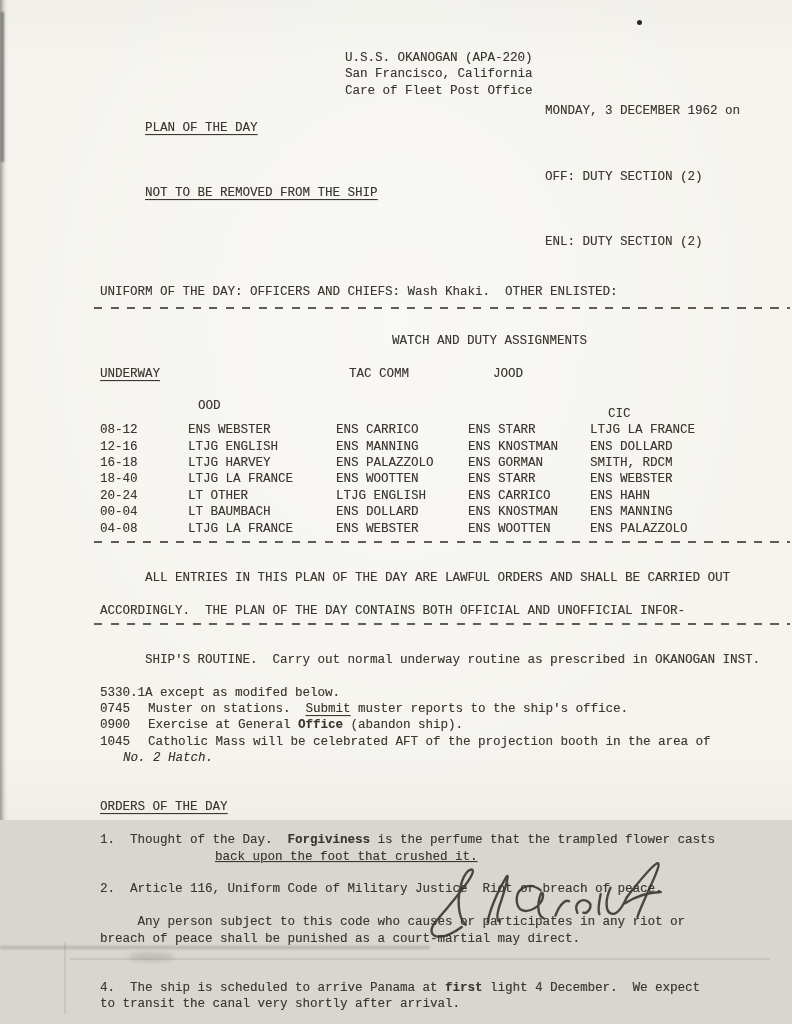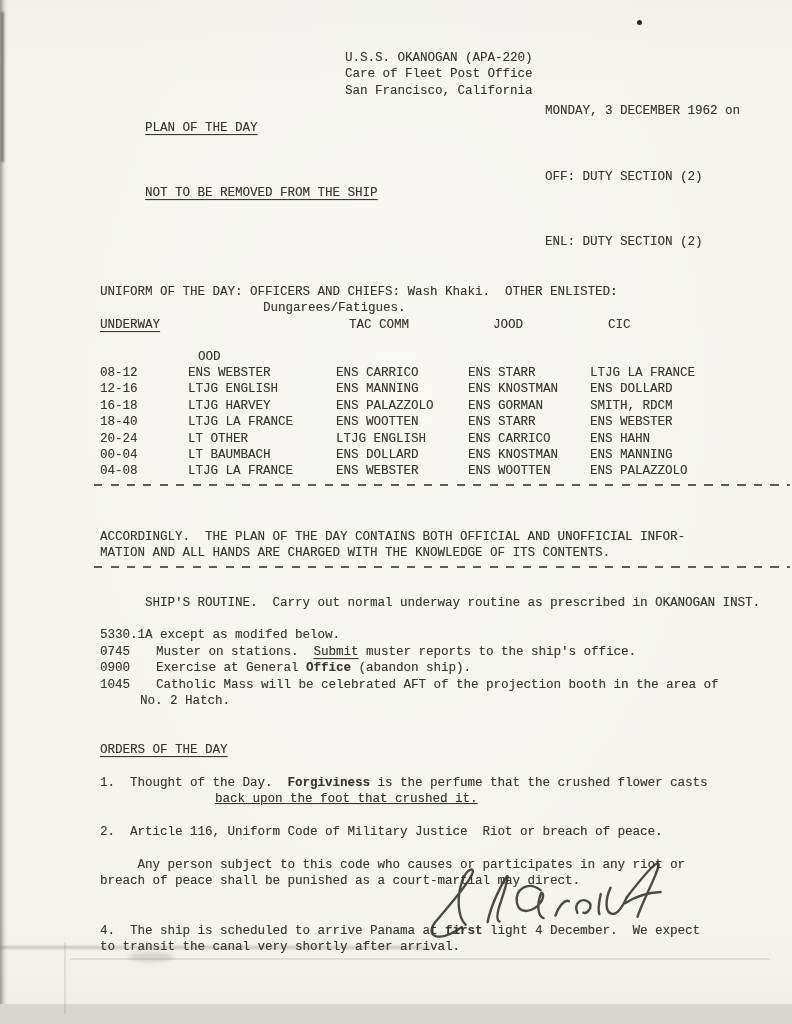--- a/index.html
+++ b/index.html
@@ -2,21 +2,21 @@
 <html><head>
 <meta charset="utf-8">
 <style>
   html,body{margin:0;padding:0;}
   body{
     width:792px;height:1024px;overflow:hidden;
     background:#d8d6d1;
     font-family:"Liberation Mono","DejaVu Sans Mono",monospace;
   }
   .page{
-    position:relative;width:792px;height:1004px;
+    position:relative;width:792px;height:820px;
     background:
       radial-gradient(ellipse at 50% 40%, rgba(255,255,255,.35), rgba(0,0,0,0) 70%),
       linear-gradient(180deg,#f0efea 0%,#f5f4ef 8%,#f5f4ef 90%,#efeee9 100%);
     color:#3b3831;
     font-size:12.5px;line-height:16.4px;
     text-shadow:.3px .3px 0 rgba(59,56,49,.4);
   }
   .content{position:absolute;left:100px;top:50px;width:616px;}
   .ln{white-space:pre;position:relative;display:block;min-height:16.4px;}
   .gap{height:16.4px;}
@@ -31,23 +31,23 @@
     position:absolute;left:-6px;width:696px;height:2px;
     background:repeating-linear-gradient(90deg, rgba(57,54,48,.8) 0 8px, transparent 8px 16.5px);
     pointer-events:none;
   }
   .wt-title{margin-left:247px;}
   .wt-row{display:grid;grid-template-columns:88px 148px 132px 122px 1fr;white-space:pre;}
   .wt-head span{display:block;}
   .pad10{padding-left:10px;margin-top:32px;}
   .pad13{padding-left:13px;}
   .pad25{padding-left:25px;}
-  .pad18{padding-left:18px;}
-  .routine-row{display:grid;grid-template-columns:48px 1fr;white-space:pre;gap:8px;}
-  .routine-cont{margin-left:40px;}
+  .pad18{padding-left:18px;margin-top:40px;}
+  .routine-row{display:grid;grid-template-columns:48px 1fr;white-space:pre;}
+  .routine-cont{margin-left:23px;font-style:italic;}
   
   .edge-left{position:absolute;left:0;top:0;width:8px;height:100%;
     background:linear-gradient(90deg, rgba(72,70,66,.5), rgba(72,70,66,.08) 60%, rgba(72,70,66,0));}
   .edge-left2{position:absolute;left:1px;top:12px;width:3px;height:150px;background:rgba(40,38,35,.45);filter:blur(1px);}
   .dot-top{position:absolute;left:637px;top:20px;width:5px;height:5px;border-radius:50%;background:#2b2a28;}
   .smudge-h1{position:absolute;left:0;top:946px;width:430px;height:3px;background:#6a6862;opacity:.3;filter:blur(1px);}
   .smudge-h2{position:absolute;left:70px;top:958px;width:700px;height:2px;background:#77746d;opacity:.16;filter:blur(.6px);}
   .smudge-v{position:absolute;left:64px;top:942px;width:2px;height:72px;background:#77746d;opacity:.16;}
   .smudge-blob{position:absolute;left:128px;top:952px;width:46px;height:10px;background:#8a877f;opacity:.28;filter:blur(2px);border-radius:50%;}
   .sig-wrap{position:absolute;left:415px;top:860px;width:260px;height:86px;transform:rotate(-2deg);}
@@ -61,37 +61,40 @@
   <div class="edge-left2"></div>
   <div class="dot-top"></div>
   <div class="smudge-h1"></div>
   <div class="smudge-h2"></div>
   <div class="smudge-v"></div>
   <div class="smudge-blob"></div>
 
   <div class="content">
 
     <span class="ln indent-addr">U.S.S. OKANOGAN (APA-220)</span>
+    <span class="ln indent-addr">San Francisco, California</span>
     <span class="ln indent-addr">Care of Fleet Post Office</span>
-    <span class="ln indent-addr">San Francisco, California</span>
 
     <div class="ln mast-row" style="margin-top:4px;">
       <span class="u">PLAN OF THE DAY</span>
       <span class="mast-right">MONDAY, 3 DECEMBER 1962 on</span>
     </div>
     <div class="ln mast-row">
       <span class="u">NOT TO BE REMOVED FROM THE SHIP</span>
       <span class="mast-right">OFF: DUTY SECTION (2)</span>
     </div>
     <div class="ln mast-row">
       <span class="mast-right">ENL: DUTY SECTION (2)</span>
     </div>
     <span class="ln">UNIFORM OF THE DAY: OFFICERS AND CHIEFS: Wash Khaki.  OTHER ENLISTED:</span>
-    <span class="ln indent-uniform">Dungarees/Fatigues.</span>
-
+
+    <div class="ln">
+      <span class="dashes" style="top:7px;"></span>
+      <span class="wt-title" style="position:relative;">WATCH AND DUTY ASSIGNMENTS</span>
+    </div>
     <div class="wt-row wt-head">
       <span class="u">UNDERWAY</span>
       <span class="pad10">OOD</span>
       <span class="pad13">TAC COMM</span>
       <span class="pad25">JOOD</span>
       <span class="pad18">CIC</span>
     </div>
     <div class="wt-row">
       <span>08-12</span>
       <span>ENS WEBSTER</span>
@@ -137,23 +140,23 @@
     <div class="wt-row">
       <span>04-08</span>
       <span>LTJG LA FRANCE</span>
       <span>ENS WEBSTER</span>
       <span>ENS WOOTTEN</span>
       <span>ENS PALAZZOLO</span>
     </div>
 
     <div class="ln">
       <span class="dashes" style="top:4px;"></span>
+      <span style="position:relative;">ALL ENTRIES IN THIS PLAN OF THE DAY ARE LAWFUL ORDERS AND SHALL BE CARRIED OUT</span>
     </div>
     <span class="ln">ACCORDINGLY.  THE PLAN OF THE DAY CONTAINS BOTH OFFICIAL AND UNOFFICIAL INFOR-</span>
-    <span class="ln">MATION AND ALL HANDS ARE CHARGED WITH THE KNOWLEDGE OF ITS CONTENTS.</span>
 
     <div class="ln">
       <span class="dashes" style="top:4px;"></span>
       <span style="position:relative;">SHIP'S ROUTINE.  Carry out normal underway routine as prescribed in OKANOGAN INST.</span>
     </div>
     <span class="ln">5330.1A except as modifed below.</span>
 
     <div class="routine-row">
       <span>0745</span>
       <span><span>Muster on stations.  </span><span class="u">Submit</span><span> muster reports to the ship's office.</span></span>
@@ -167,21 +170,21 @@
       <span>Catholic Mass will be celebrated AFT of the projection booth in the area of</span>
     </div>
     <span class="ln routine-cont">No. 2 Hatch.</span>
 
     <div class="gap"></div>
     <div class="gap"></div>
 
     <span class="ln u">ORDERS OF THE DAY</span>
     <div class="gap"></div>
 
-    <div class="ln"><span>1.  Thought of the Day.  </span><span class="b">Forgiviness</span><span> is the perfume that the crushed flower casts</span></div>
+    <div class="ln"><span>1.  Thought of the Day.  </span><span class="b">Forgiviness</span><span> is the perfume that the trampled flower casts</span></div>
     <span class="ln indent-thought">back upon the foot that crushed it.</span>
     <div class="gap"></div>
 
     <span class="ln">2.  Article 116, Uniform Code of Military Justice  Riot or breach of peace.</span>
     <div class="gap"></div>
     <span class="ln">     Any person subject to this code who causes or participates in any riot or</span>
     <span class="ln">breach of peace shall be punished as a court-martial may direct.</span>
     <div class="gap"></div>
 
     <div class="gap"></div>

